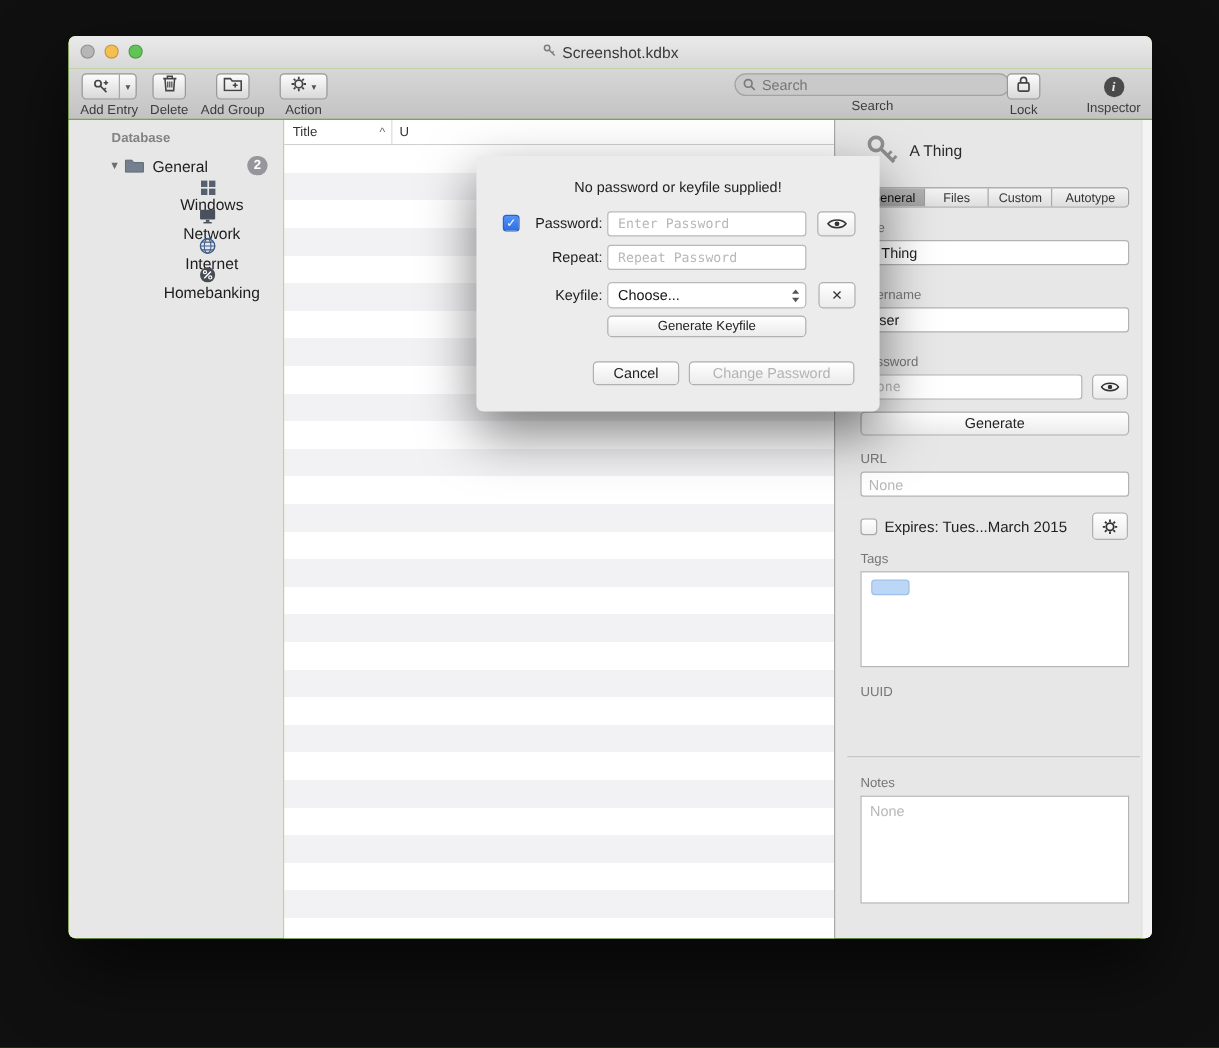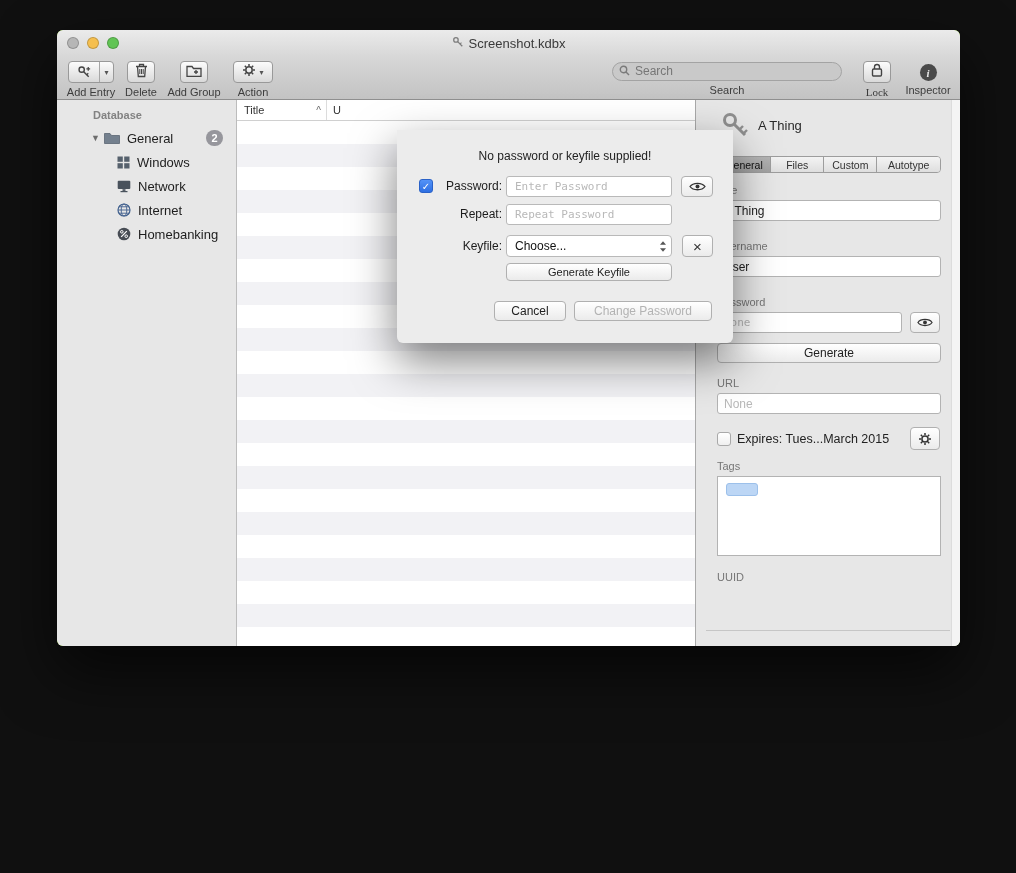--- a/index.html
+++ b/index.html
@@ -1,18 +1,18 @@
 <!DOCTYPE html>
 <html><head>
 <meta charset="utf-8">
 <style>
   * { margin:0; padding:0; box-sizing:border-box; }
   html,body { width:1016px; height:873px; overflow:hidden; background:#101010;
               font-family:"Liberation Sans", sans-serif; }
-  .window { position:absolute; left:57px; top:30px; width:903px; height:616px;
+  .window { position:absolute; left:57px; top:30px; width:903px; height:752px;
             border-radius:6px; overflow:hidden; background:#84cc16;
             box-shadow:0 25px 60px rgba(0,0,0,.65); }
 
   
   .titlebar { position:absolute; left:0; top:0; right:0; height:27px;
               background:linear-gradient(#ebebeb,#d7d7d7);
               display:flex; align-items:center; justify-content:center; }
   .lights { position:absolute; left:10px; top:7px; display:flex; gap:8px; }
   .light { width:12px; height:12px; border-radius:50%; border:1px solid rgba(0,0,0,.2); }
   .wtitle { display:flex; align-items:center; gap:5px; font-size:13px; color:#3a3a3a; }
@@ -40,21 +40,21 @@
   .infocircle span { color:#e8e8e8; font-size:11px; font-family:"Liberation Serif",serif; font-style:italic; font-weight:bold; }
 
   
   .sidebar { position:absolute; left:0; top:70px; width:180px; bottom:0;
              background:#e7e7e7; border-right:1px solid #bcbcbc;padding-left:24px; }
   .sb-section { margin:9px 0 5px 12px; font-size:11px; font-weight:bold; color:#828282; }
   .sb-row { display:flex; align-items:center; height:24px; padding-left:10px;
             font-size:13px; color:#1d1d1d; }
   .sb-row .ic { margin-right:7px; display:flex; }
   .disc { width:13px; font-size:9px; color:#6d6d6d; }
-  .sb-child { padding-left:36px; }
+  .sb-child { padding-left:36px;flex-direction:column; }
   .badge { margin-left:auto; margin-right:13px; min-width:17px; height:16px; border-radius:9px;
            background:#96969c; color:#fff; font-size:11px; font-weight:bold;
            display:flex; align-items:center; justify-content:center; padding:0 5px; }
 
   
   .etable { position:absolute; left:180px; top:70px; width:458px; bottom:0; background:#fff; }
   .thead { height:21px; background:#fff; border-bottom:1px solid #d0d0d0;
            display:flex; align-items:stretch; font-size:11px; color:#333; }
   .th { display:flex; align-items:center; }
   .th-title { width:90px; padding-left:7px; justify-content:space-between; border-right:1px solid #dcdcdc; }
@@ -207,21 +207,21 @@
       <div class="searchwrap">
         <svg width="11" height="11" viewBox="0 0 11 11">
             <circle cx="4.5" cy="4.5" r="3.2" fill="none" stroke="#7a7a7a" stroke-width="1.4"></circle>
             <line x1="7" y1="7" x2="10" y2="10" stroke="#7a7a7a" stroke-width="1.4"></line>
           </svg>
         <input type="text" placeholder="Search" style="">
       </div>
       <div class="tlabel">Search</div>
     </div>
 
-    <div class="titem" style="left:800px; width:40px;font-family:Liberation Serif, serif;">
+    <div class="titem" style="left:776px; width:40px;">
       <div class="tbtn" style="width:28px;">
         <span>
           <svg width="12" height="14" viewBox="0 0 12 14">
               <rect x="1.5" y="6" width="9" height="7" rx="1.2" fill="none" stroke="#444" stroke-width="1.4"></rect>
               <path d="M3.5 6V4a2.5 2.5 0 0 1 5 0v2" fill="none" stroke="#444" stroke-width="1.4"></path>
             </svg>
         </span>
       </div>
       <div class="tlabel">Lock</div>
     </div>

